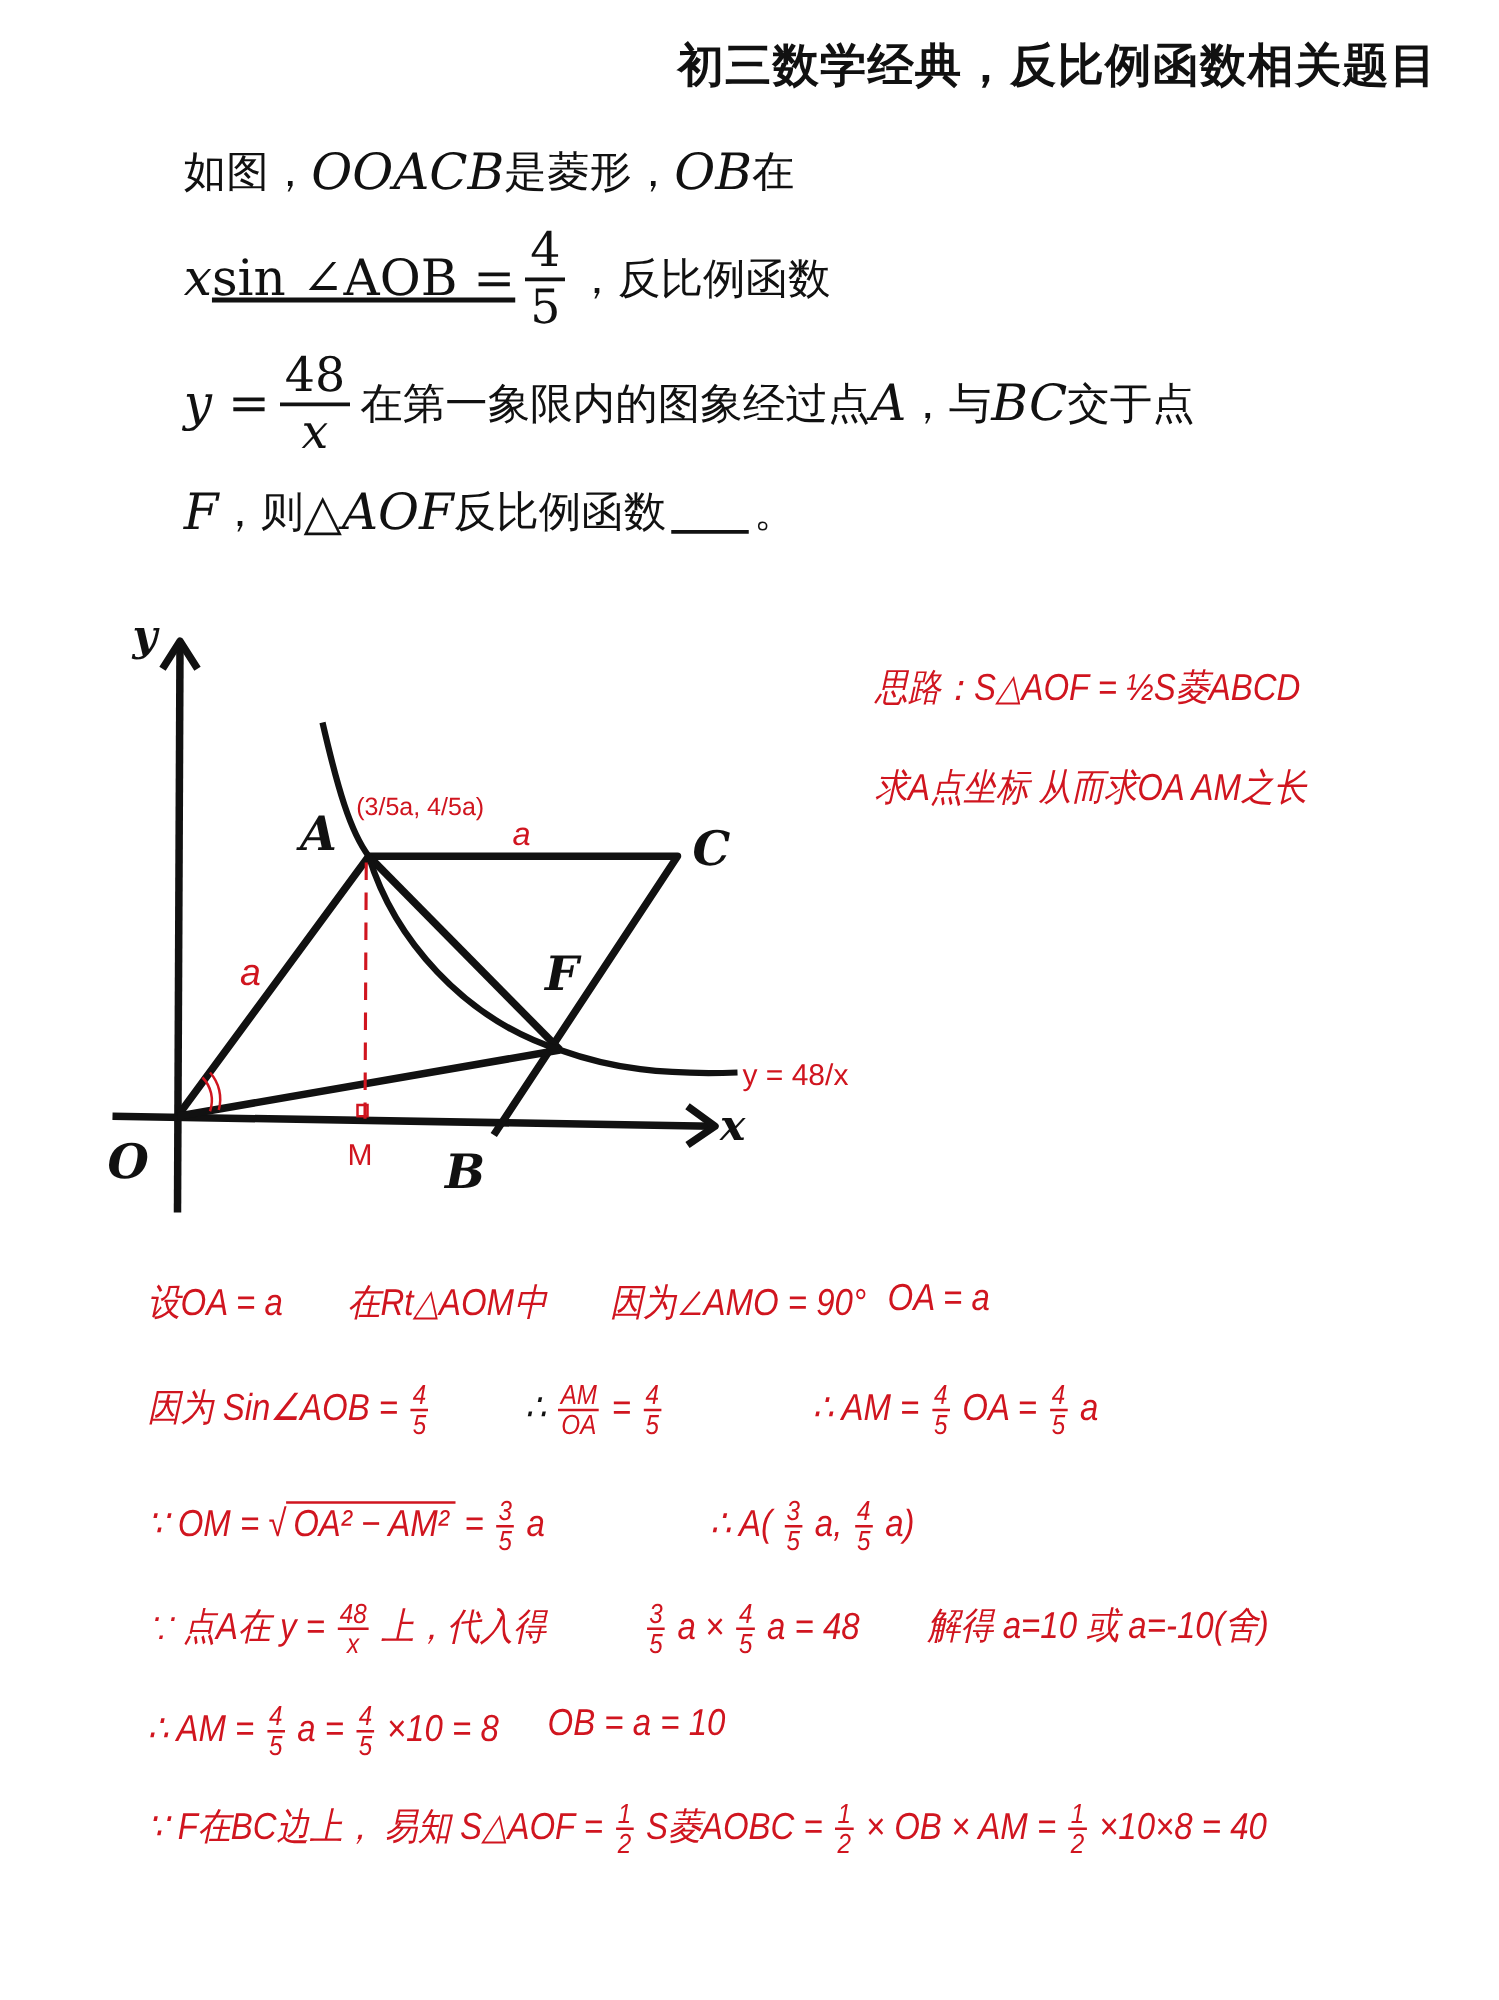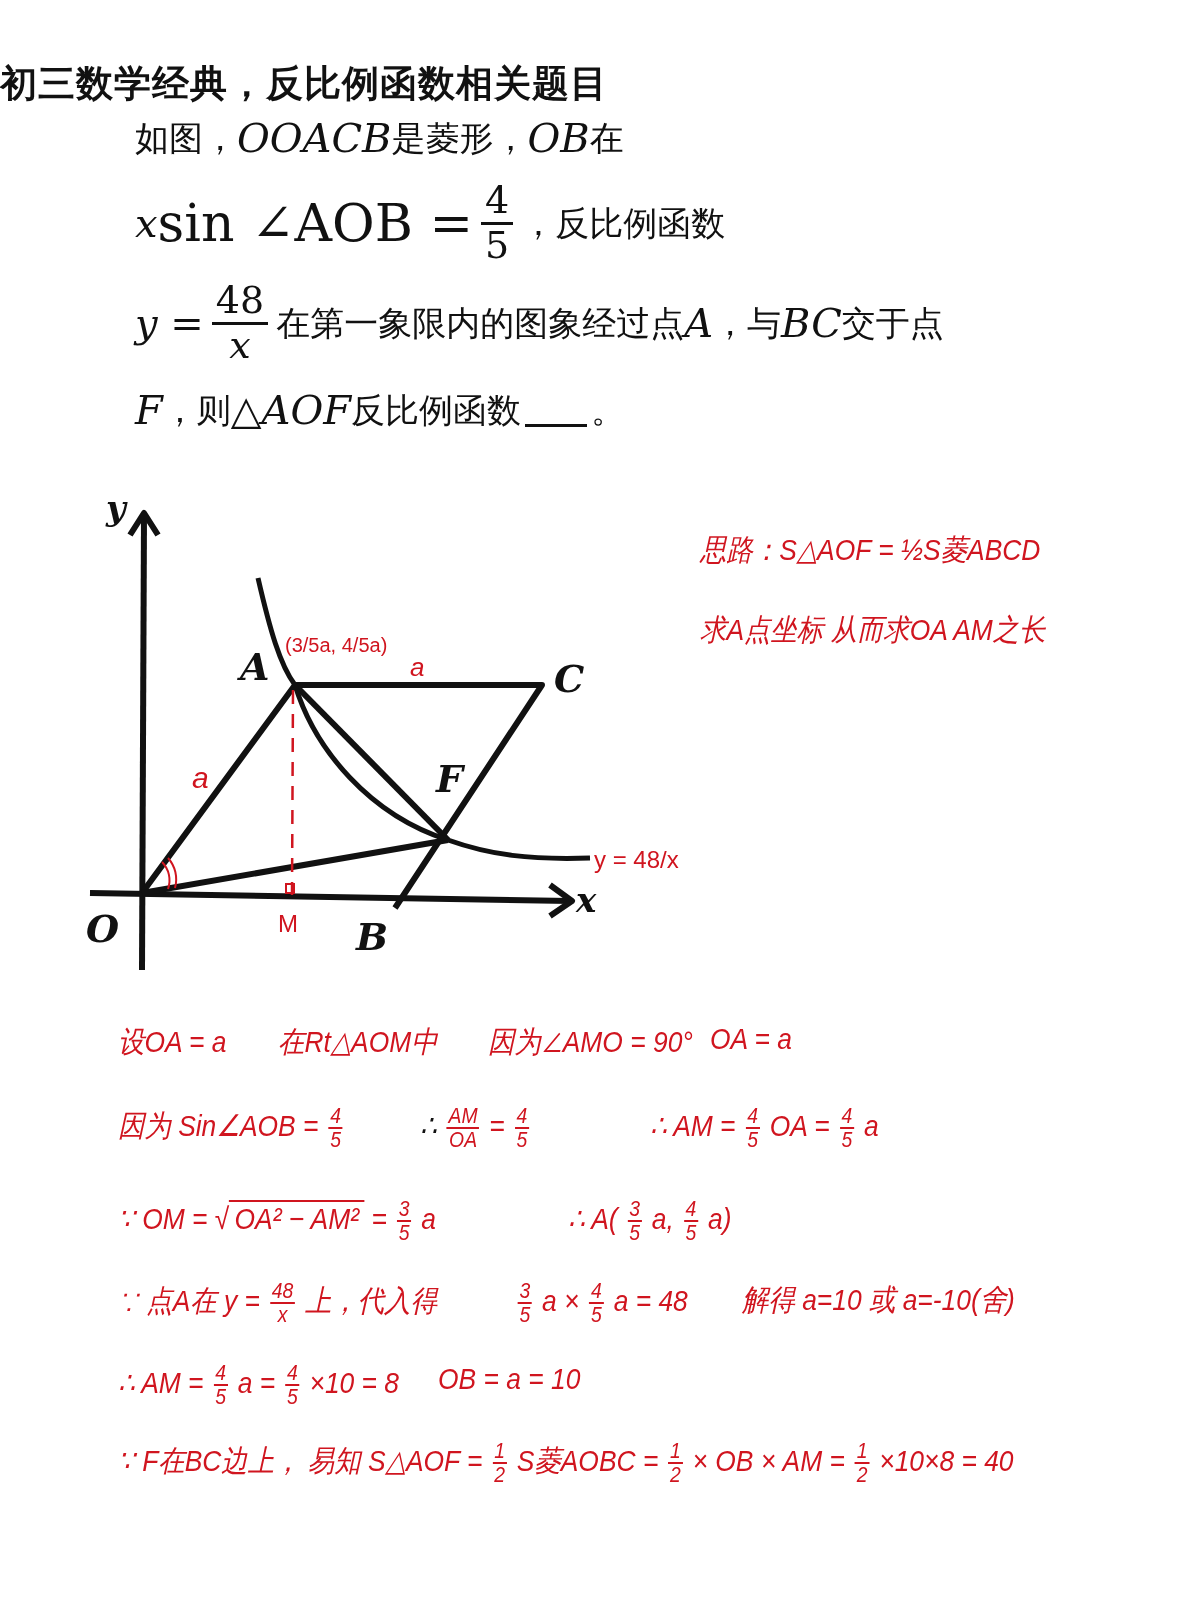--- a/index.html
+++ b/index.html
@@ -1,21 +1,21 @@
 <!DOCTYPE html>
 <html><head>
 <meta charset="utf-8">
 <style>
   html, body { margin:0; padding:0; background:#ffffff; }
   body { width:1199px; height:1600px; position:relative; overflow:hidden; font-family:"DejaVu Sans", sans-serif; color:#111; }
-  .title { position:absolute; left:0; top:28px; width:1150px; text-align:left; font-size:37px; font-weight:bold; letter-spacing:1px;margin-top:31px; }
+  .title { position:absolute; left:0; top:28px; width:1150px; text-align:right; font-size:37px; font-weight:bold; letter-spacing:1px; }
   .problem { position:absolute; left:135px; top:118px; width:900px; font-size:34px; line-height:1; }
-  .pline { position:absolute; left:0; white-space:nowrap; display:flex; align-items:center;text-align:center; }
+  .pline { position:absolute; left:12px; white-space:nowrap; display:flex; align-items:center;text-align:center; }
   .math { font-family:"DejaVu Serif", serif; font-style:italic; font-size:40px; }
-  .mathr { font-family:"DejaVu Serif", serif; font-size:52px; }
+  .mathr { font-family:"DejaVu Serif", serif; font-size:40px;text-decoration:underline; }
   .frac { display:inline-flex; flex-direction:column; align-items:center; margin:0 8px; font-family:"DejaVu Serif", serif; font-size:38px; }
   .frac .num { padding:0 4px; border-bottom:3px solid #111; line-height:1.1; }
   .frac .den { line-height:1.1; }
   .blank { display:inline-block; width:62px; border-bottom:3px solid #111; height:30px; margin:0 4px; }
   .hand { position:absolute; color:#d0151f; font-family:"Liberation Sans", sans-serif; font-size:30px; white-space:nowrap; font-style:italic; transform:scaleX(0.88); transform-origin:left center; }
   .black { color:#111; }
   svg.diagram { position:absolute; left:80px; top:480px; }
   .hf { display:inline-flex; flex-direction:column; align-items:center; vertical-align:middle; font-size:22px; line-height:1; margin:0 3px; }
   .hf .n { border-bottom:2px solid currentColor; padding:0 2px; }
   .sqrt { border-top:2px solid currentColor; padding:0 6px; }

